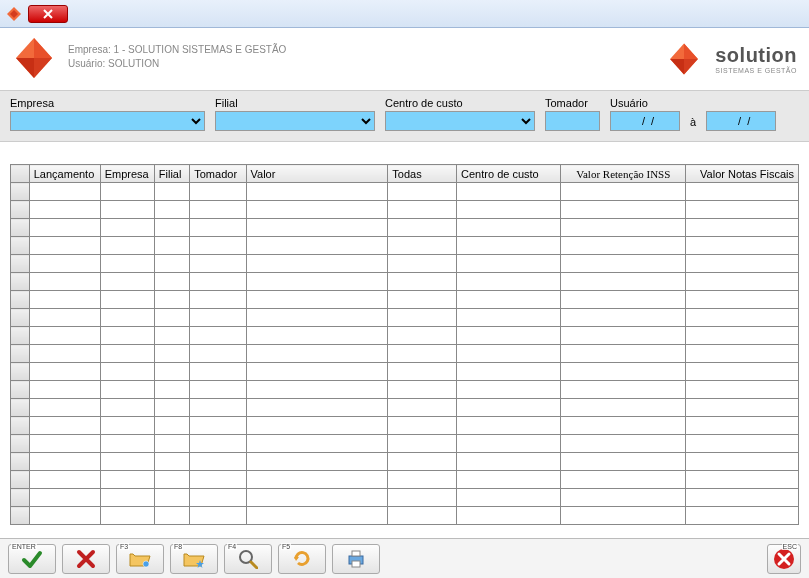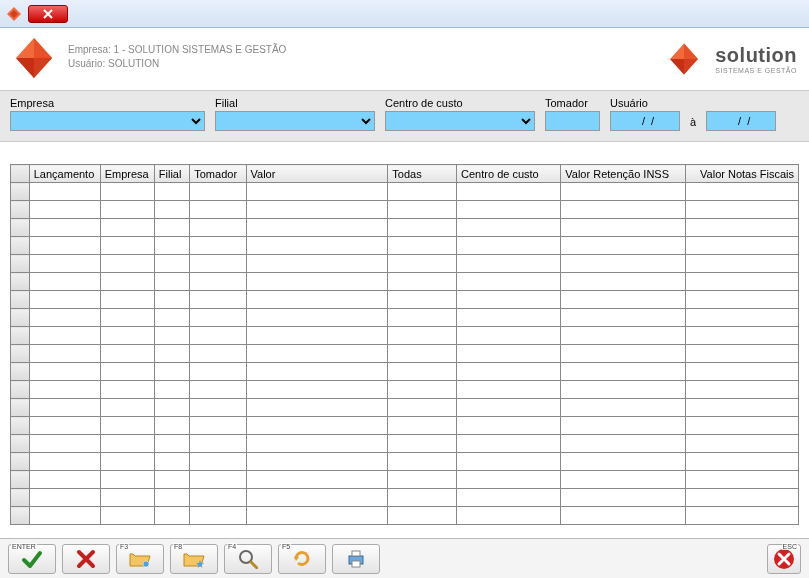--- a/index.html
+++ b/index.html
@@ -127,21 +127,21 @@
     <thead>
       <tr>
         <th class="rowhdr"></th>
         <th>Lançamento</th>
         <th>Empresa</th>
         <th>Filial</th>
         <th>Tomador</th>
         <th>Valor</th>
         <th>Todas</th>
         <th>Centro de custo</th>
-        <th style="text-align:left;">Valor Retenção INSS</th>
+        <th style="text-align:center;font-family:Liberation Serif, serif;">Valor Retenção INSS</th>
         <th style="text-align:right;margin-top:45px;">Valor Notas Fiscais</th>
       </tr>
     </thead>
     <tbody id="grid-body">
         <tr>
           <td class="rowhdr"></td>
           <td></td>
           <td></td>
           <td></td>
           <td></td>

